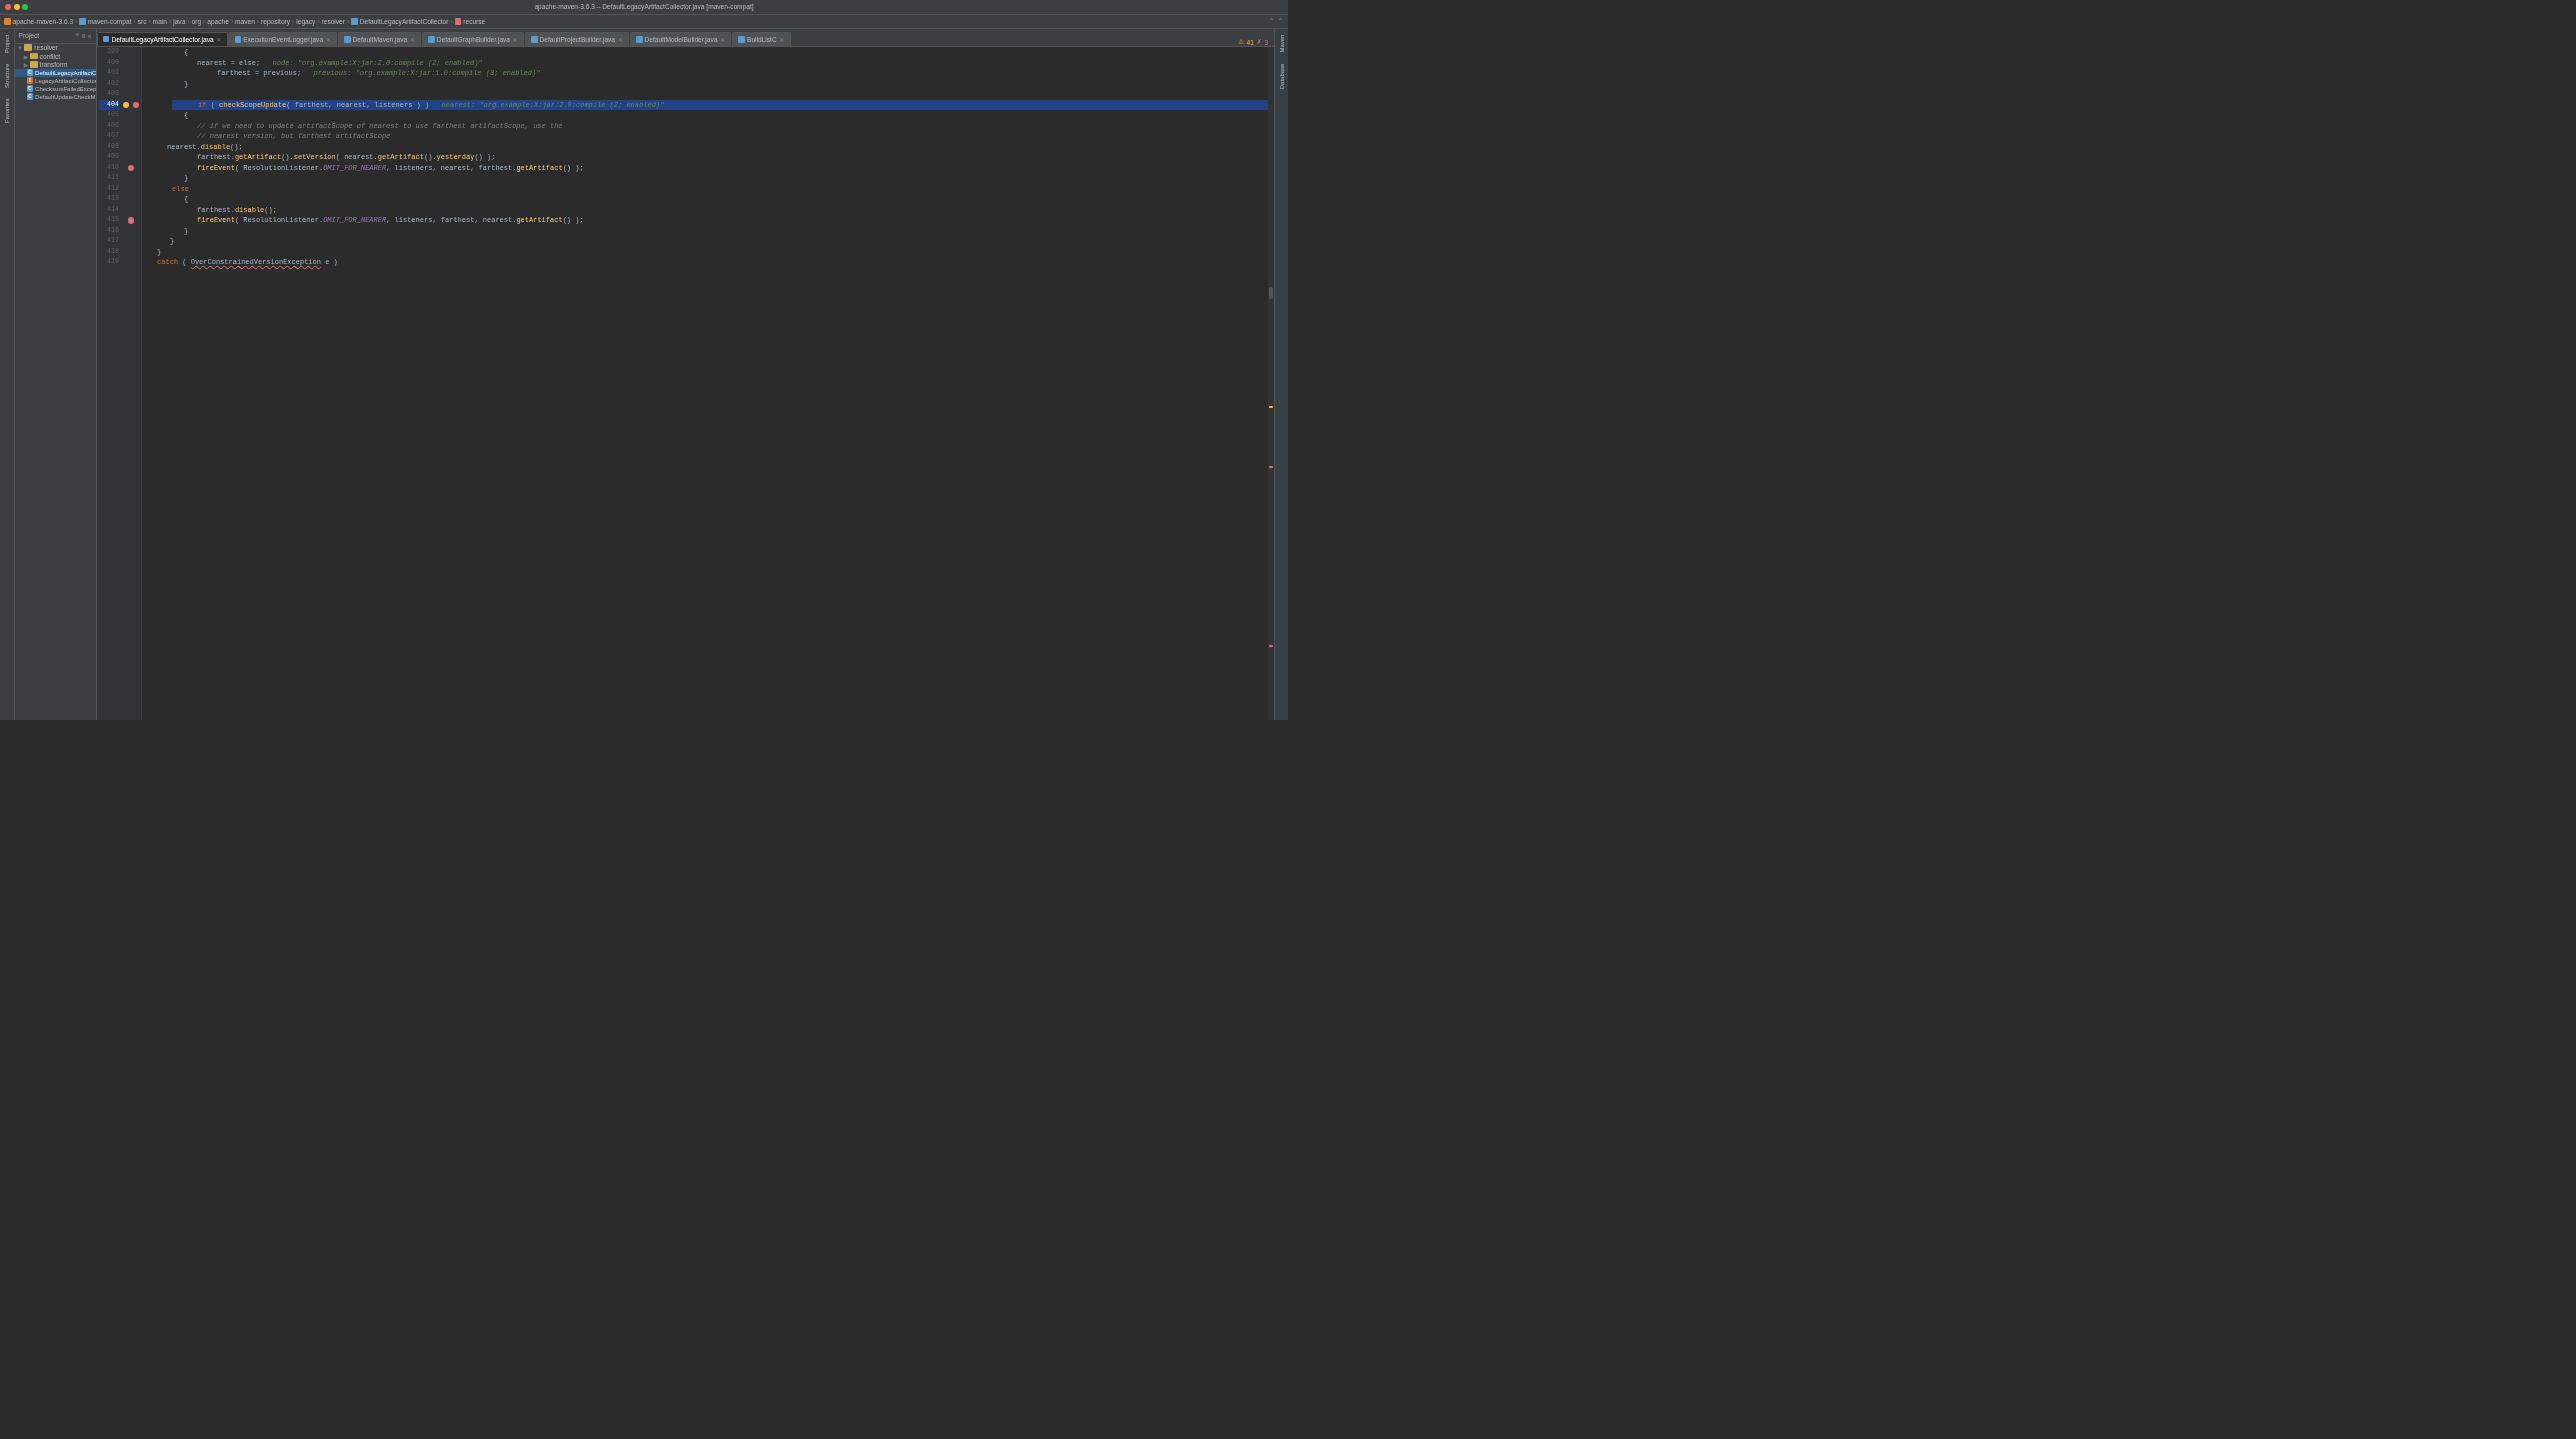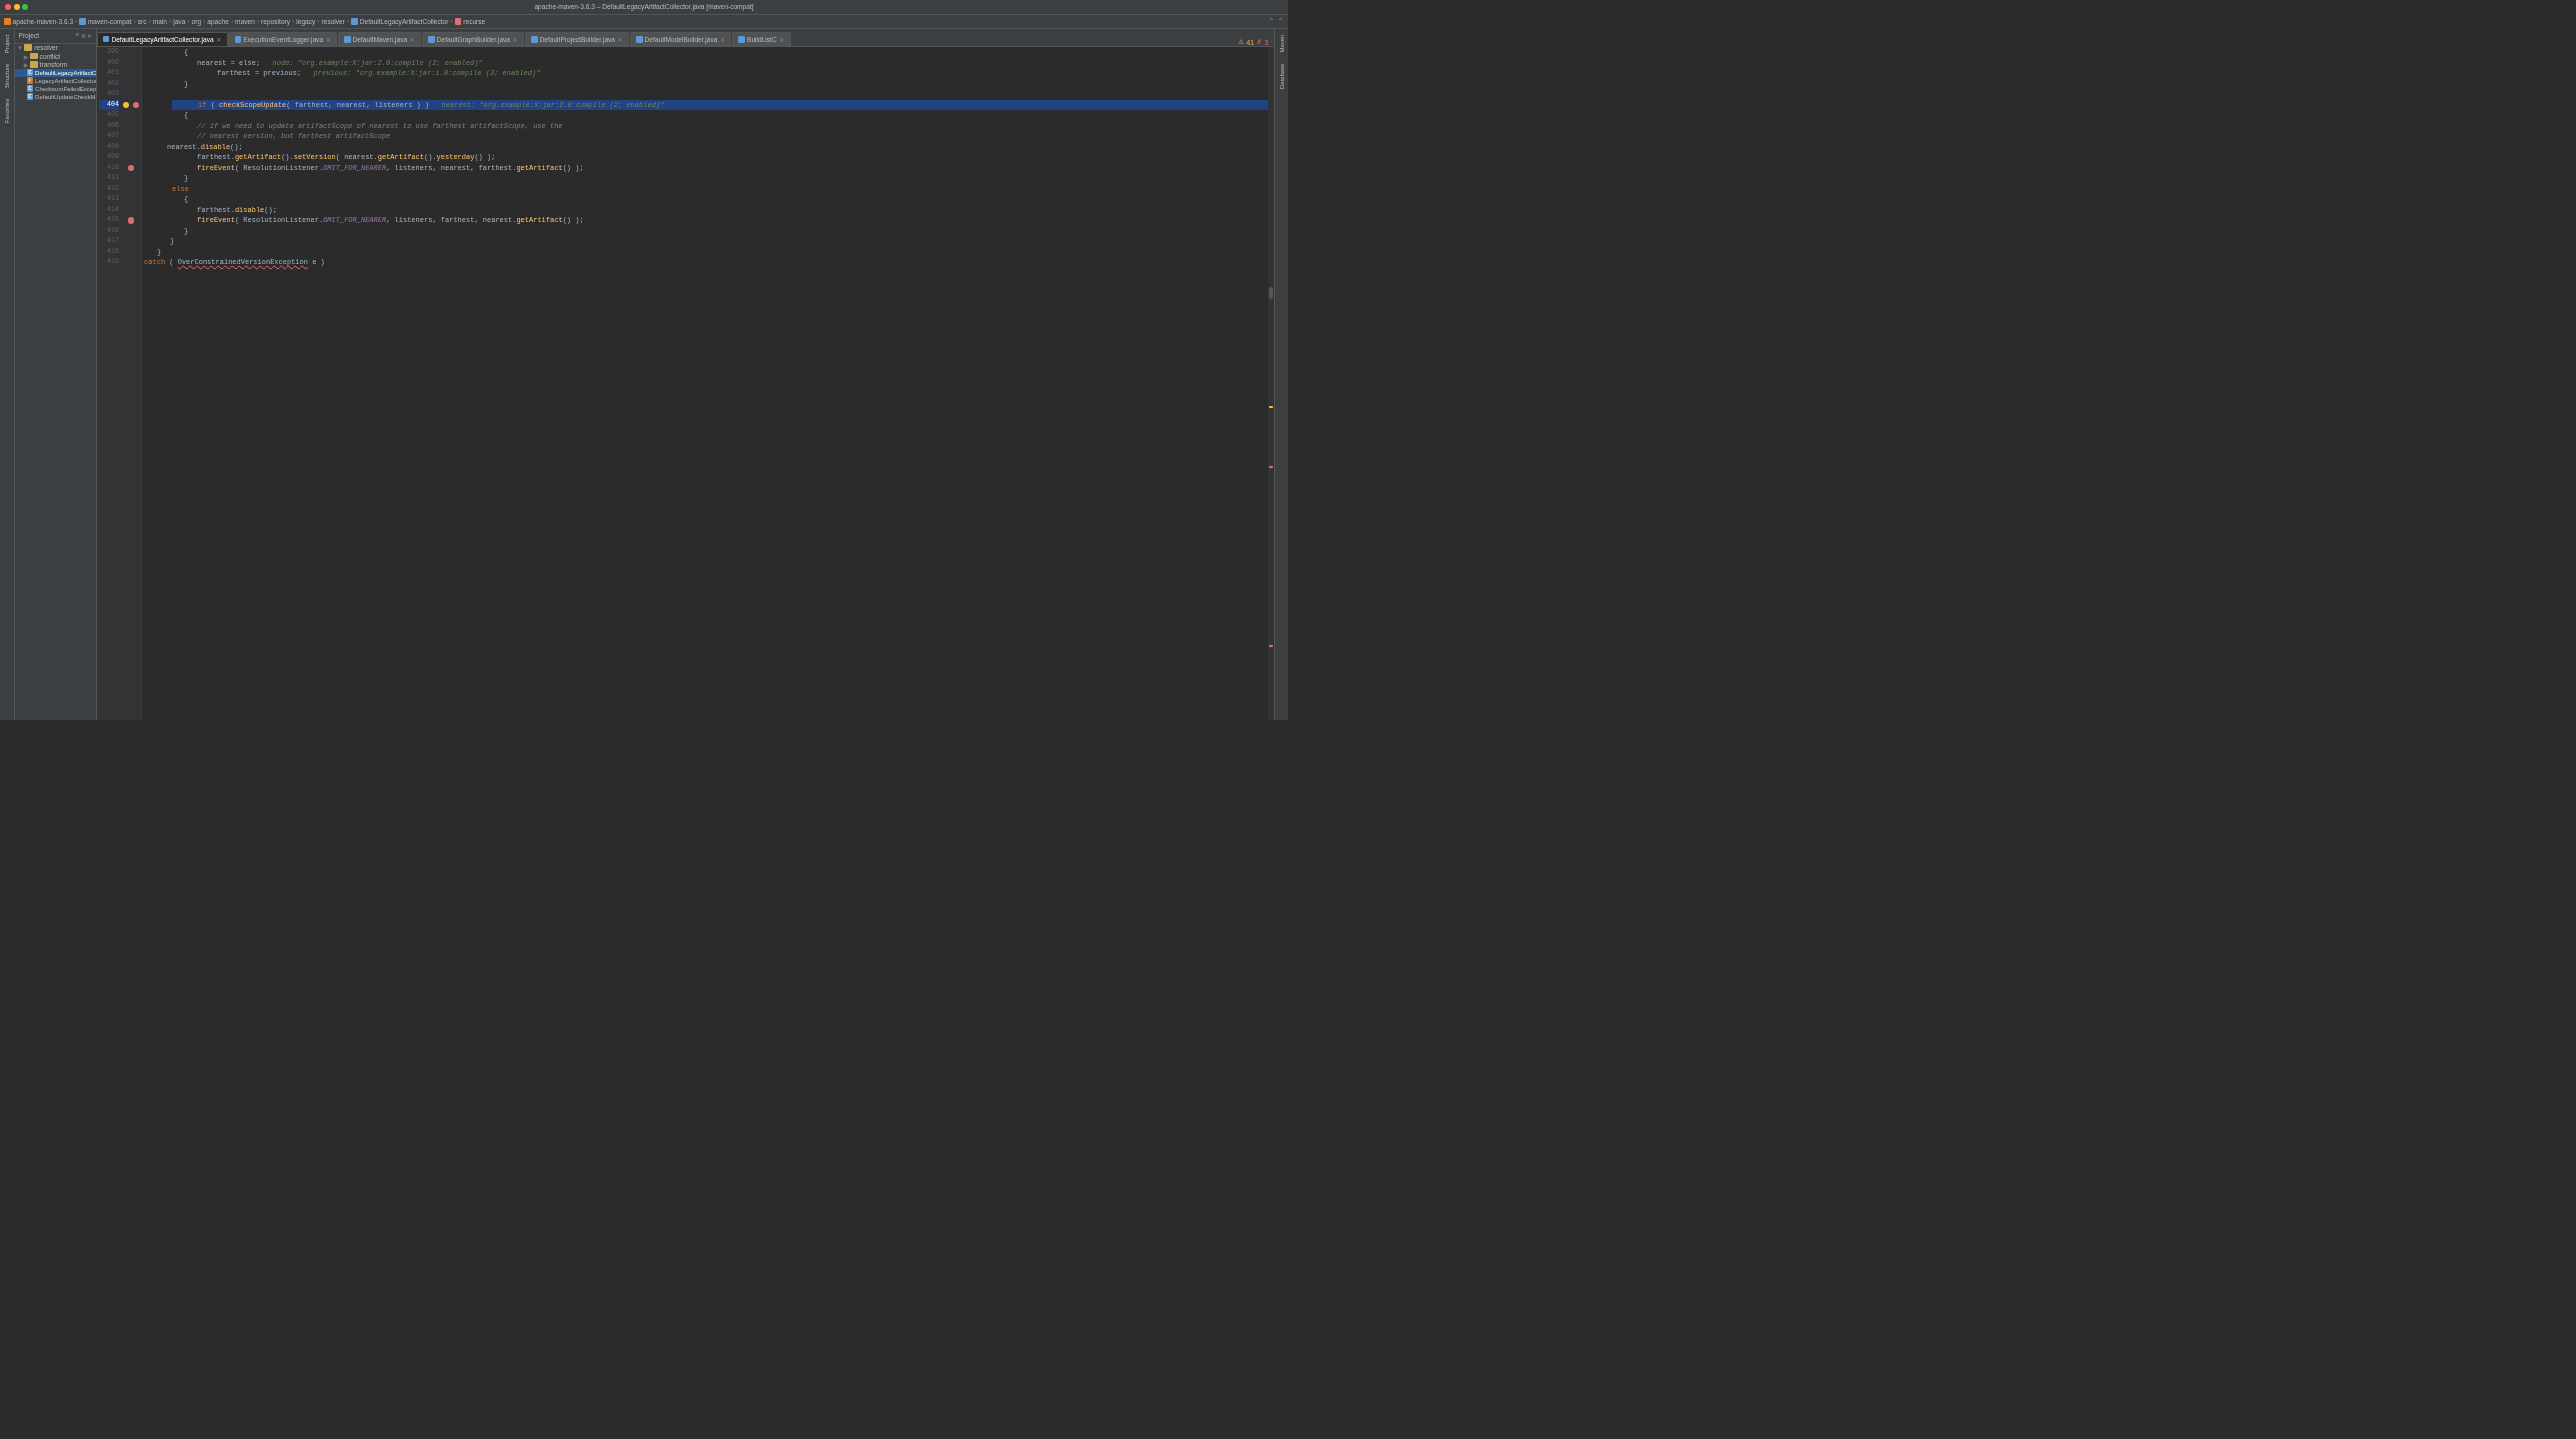--- a/index.html
+++ b/index.html
@@ -875,21 +875,21 @@
 
         <div class="code-line">
           <span style="margin-left:26px;"><span class="paren">}</span></span>
         </div>
 
         <div class="code-line">
           <span style="margin-left:13px;"><span class="paren">}</span></span>
         </div>
 
         <div class="code-line">
-          <span style="">
+          <span style="margin-left:13px;">
             <span class="kw">catch</span><span class="paren"> ( </span>
             <span class="cls" style="text-decoration:underline wavy #e06c75;">OverConstrainedVersionException</span>
             <span class="var"> e </span><span class="paren">)</span>
           </span>
         </div>
       </div>
 
       <div style="width:5.3px; background:#313335; position:relative;">
         <div style="position:absolute;top:30%;left:0.7px;width:4px;height:2px;background:#febc2e;border-radius:0.7px;"></div>
         <div style="position:absolute;top:35%;left:0.7px;width:4px;height:2px;background:#e06c75;border-radius:0.7px;"></div>

